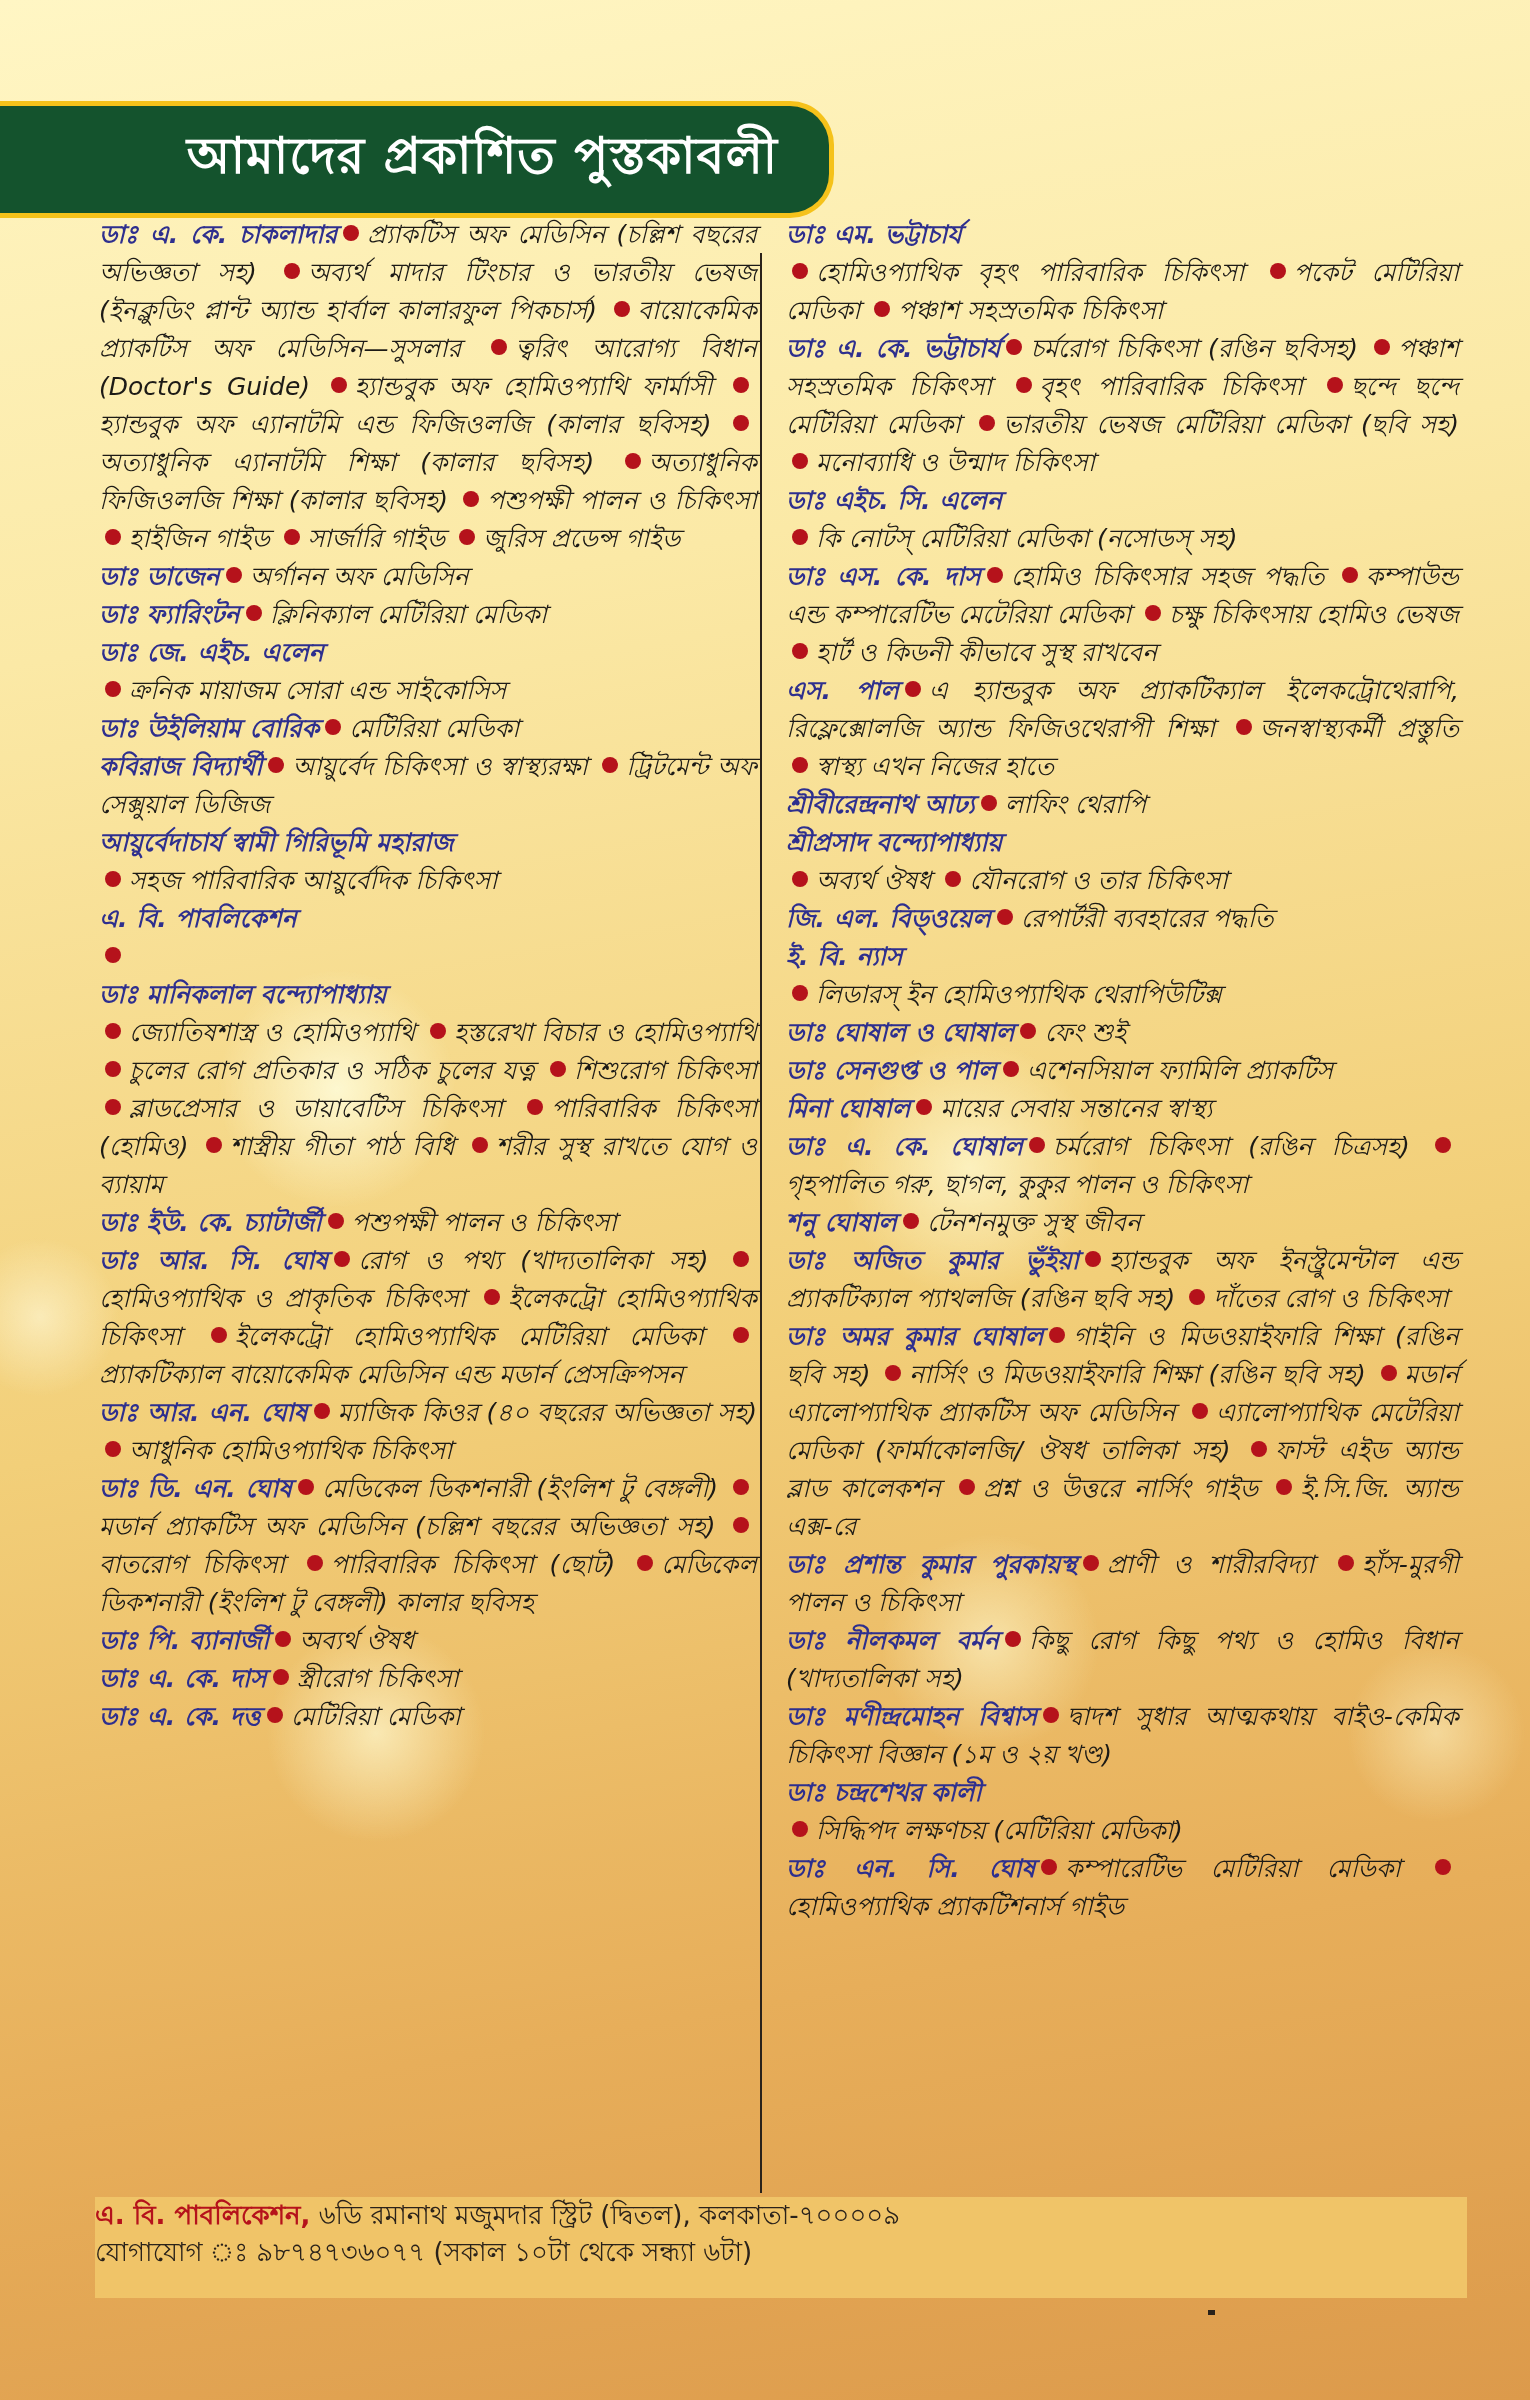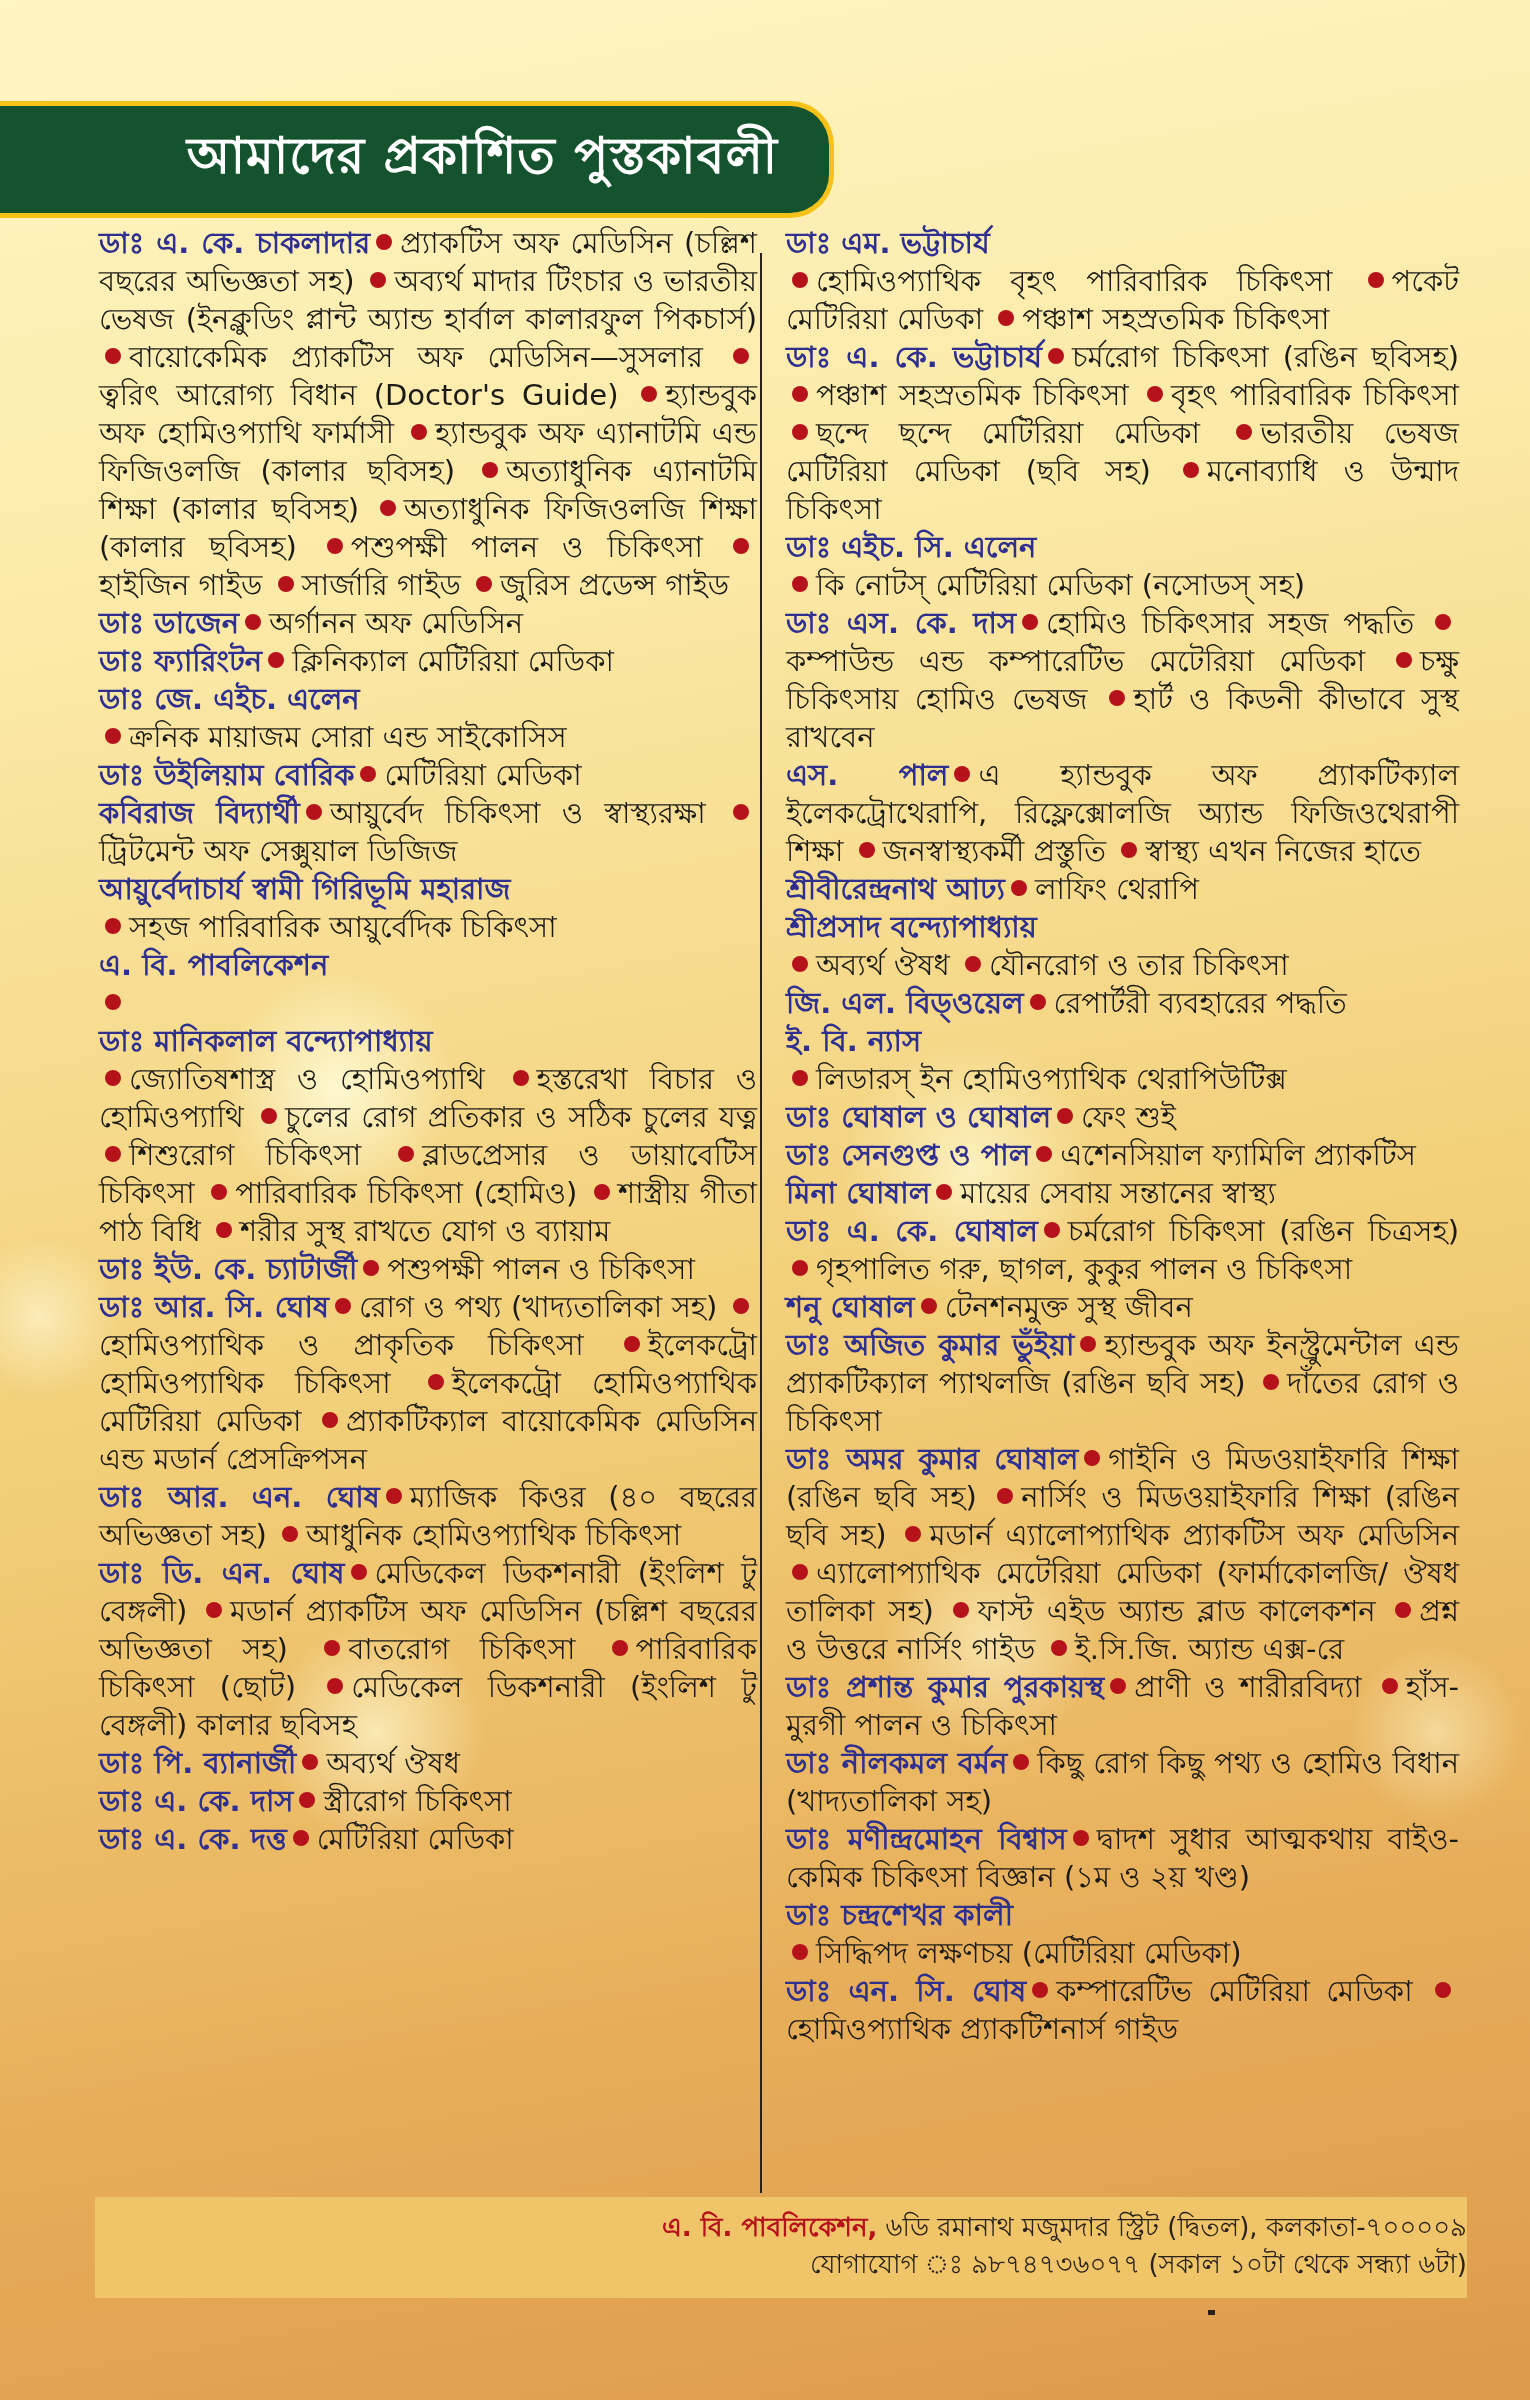--- a/index.html
+++ b/index.html
@@ -15,31 +15,31 @@
       radial-gradient(circle at 40px 1317px, rgba(255,250,220,0.6) 0, rgba(255,250,220,0.0) 79px),
       linear-gradient(170deg, #fff6c4 0%, #fbe9a6 25%, #f2cf79 55%, #e7ae5a 80%, #dc9a4b 100%);
   }
   .banner {
     position:absolute; left:0; top:101px; width:834px; height:117px;
     background:#14532d; border:5px solid #f5c21a; border-left:none;
     border-radius:0 44px 44px 0; box-sizing:border-box;
     display:flex; align-items:center; justify-content:flex-end; padding-right:51px;
   }
   .banner-title { color:#ffffff; font-size:50px; font-weight:bold; letter-spacing:1px; }
-  .col { position:absolute; top:224px; font-size:29px; line-height:38px; color:#1c1a16; }
+  .col { position:absolute; top:216px; font-size:25px; line-height:38px; color:#1c1a16;font-style:italic; }
   .col-left { left:99px; width:658px; }
   .col-right { left:786px; width:673px; }
   .divider { position:absolute; left:760px; top:253px; width:2px; height:1940px; background:#2a221a; }
   .entry { margin:0; text-align:justify; }
   .author { color:#2e2f8e; font-weight:bold; }
   .bullet { display:inline-block; width:16px; height:16px; border-radius:50%; background:#b5121b; margin:0 8px 0 6px; vertical-align:middle; position:relative; top:-3px; }
   .footer {
     position:absolute; left:95px; top:2197px; width:1372px; height:101px;
-    background:#f0c468; box-sizing:border-box; text-align:right;
-    font-size:26px; line-height:37px; padding-top:12px; color:#2a221a;
+    background:#f0c468; box-sizing:border-box; text-align:left;
+    font-size:26px; line-height:37px; padding-top:0; color:#2a221a;
   }
   .footer .pub { color:#b5121b; font-weight:bold; }
   .mark { position:absolute; left:1208px; top:2310px; width:7px; height:5px; background:#2a221a; }
 </style>
 </head>
 <body>
 
 <div class="banner">
   <span class="banner-title">আমাদের প্রকাশিত পুস্তকাবলী</span>
 </div>

